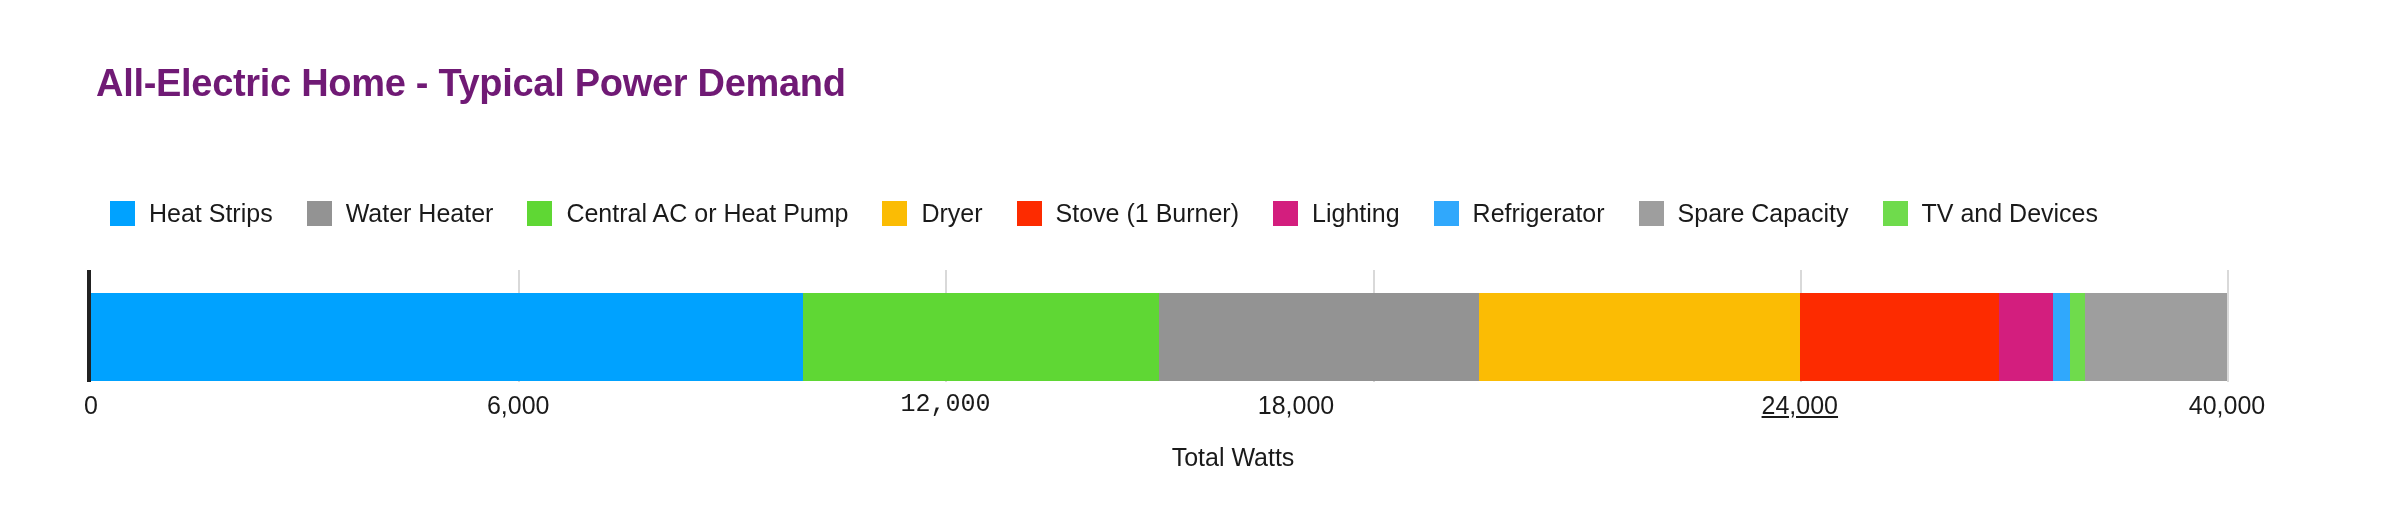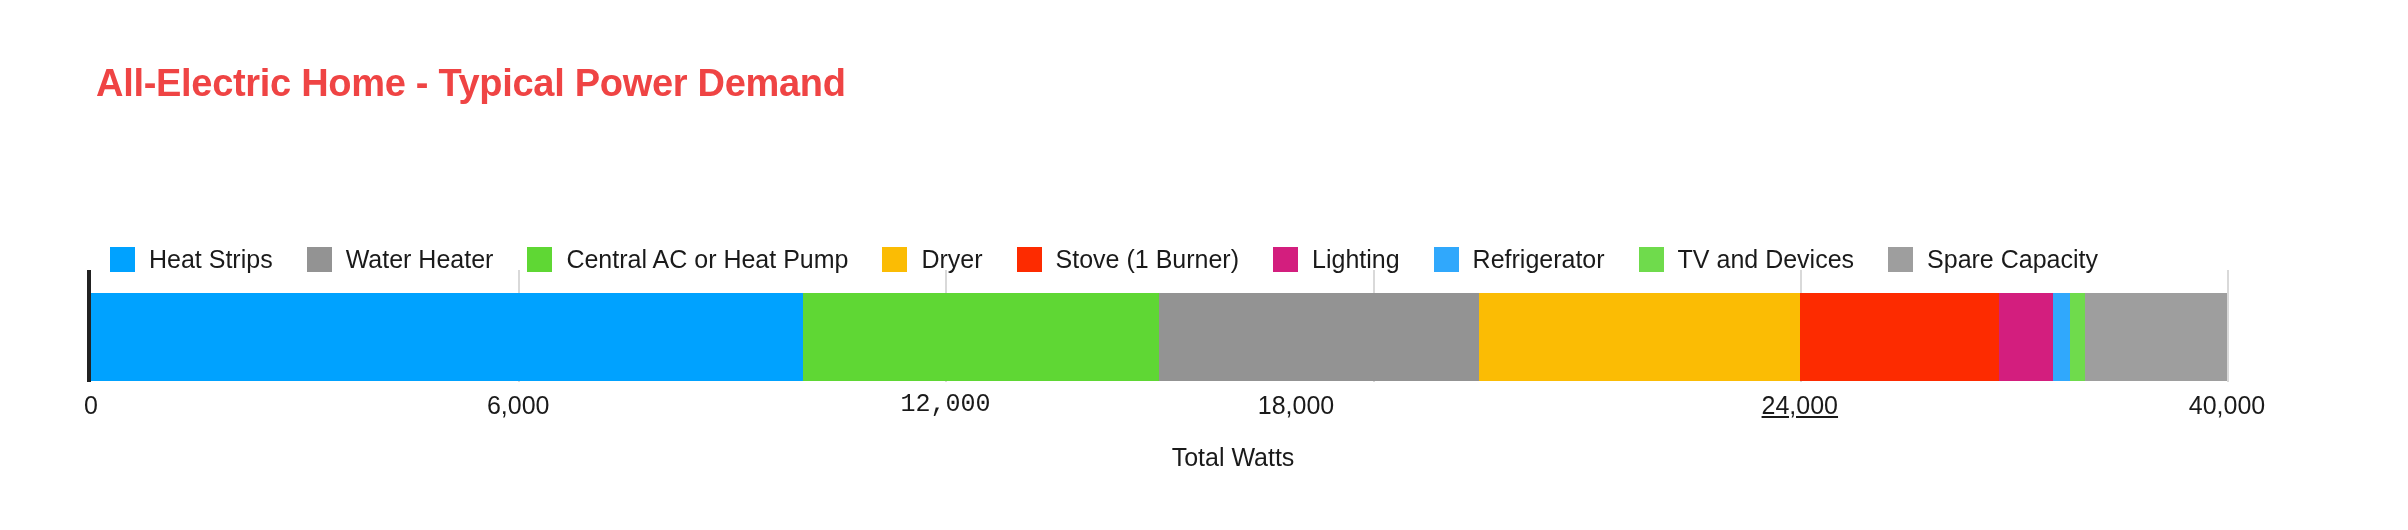--- a/index.html
+++ b/index.html
@@ -20,31 +20,30 @@
     height: 530px;
     background: #ffffff;
   }
   .chart-title {
     position: absolute;
     left: 96px;
     top: 62px;
     font-size: 38px;
     font-weight: bold;
     letter-spacing: -0.3px;
-    color: #ef4444;
+    color: #701a75;
     white-space: nowrap;
   }
   .legend {
     position: absolute;
     left: 110px;
     top: 196px;
     display: flex;
     align-items: center;
     height: 34px;
-    margin-top: 46px;
   }
   .legend-item {
     display: flex;
     align-items: center;
     margin-right: 34px;
     height: 34px;
   }
   .legend-swatch {
     width: 25px;
     height: 25px;
@@ -163,26 +162,26 @@
       </div>
       <div class="legend-item">
         <span class="legend-swatch" style="background: rgb(211, 30, 126);"></span>
         <span class="legend-label">Lighting</span>
       </div>
       <div class="legend-item">
         <span class="legend-swatch" style="background: rgb(48, 168, 252);"></span>
         <span class="legend-label">Refrigerator</span>
       </div>
       <div class="legend-item">
+        <span class="legend-swatch" style="background: rgb(158, 158, 158);"></span>
+        <span class="legend-label">Spare Capacity</span>
+      </div>
+      <div class="legend-item">
         <span class="legend-swatch" style="background: rgb(111, 219, 76);"></span>
         <span class="legend-label">TV and Devices</span>
-      </div>
-      <div class="legend-item">
-        <span class="legend-swatch" style="background: rgb(158, 158, 158);"></span>
-        <span class="legend-label">Spare Capacity</span>
       </div>
     </div>
 
   <div class="plot-area">
     <div class="gridlines">
         <div class="gridline" style="left: 431.2px;"></div>
         <div class="gridline" style="left: 858.4px;"></div>
         <div class="gridline" style="left: 1285.6px;"></div>
         <div class="gridline" style="left: 1712.8px;"></div>
         <div class="gridline" style="left: 2140px;"></div>

